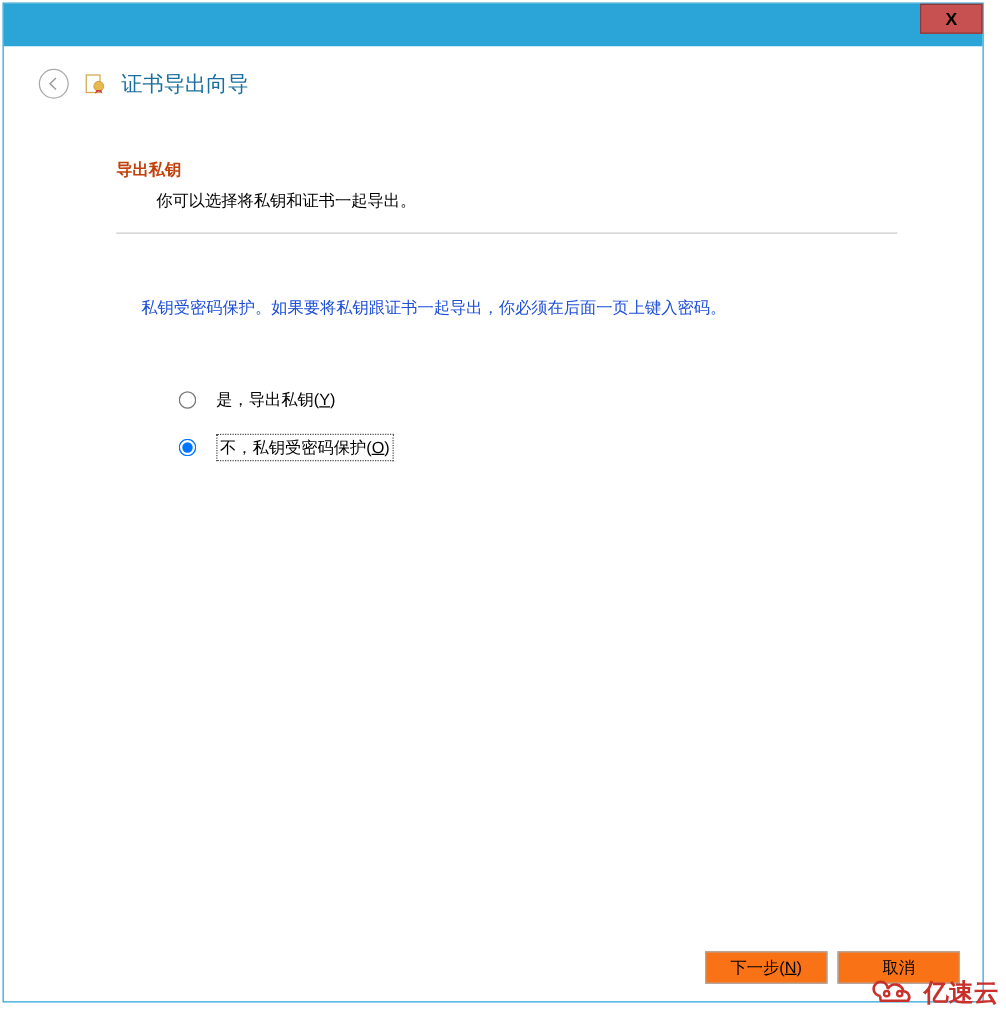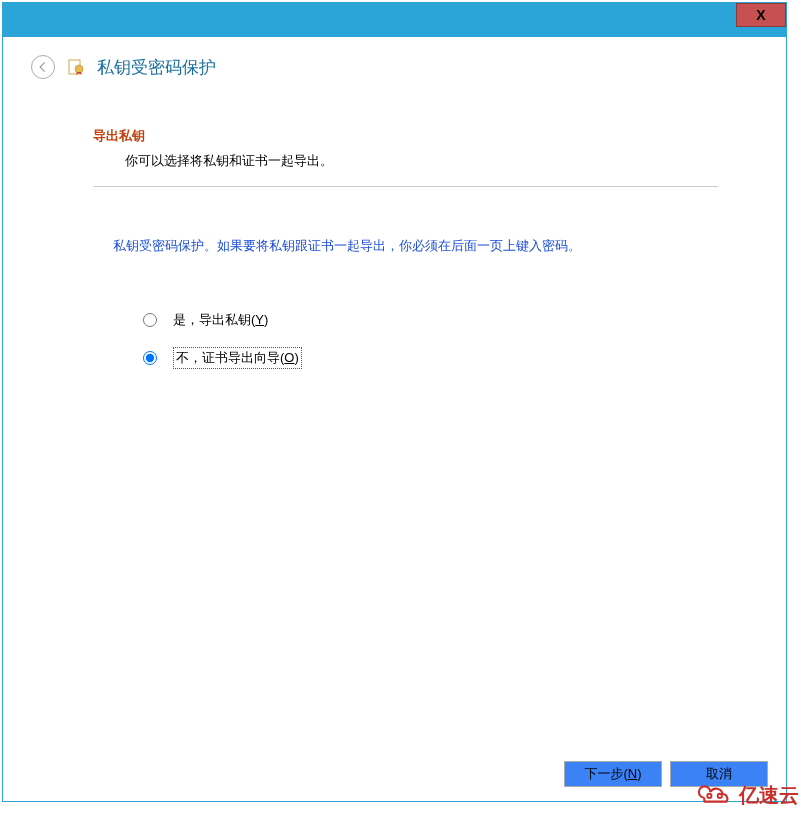--- a/index.html
+++ b/index.html
@@ -135,21 +135,21 @@
       position: absolute;
       bottom: 14px;
       right: 18px;
       display: flex;
       gap: 8px;
     }
     .btn {
       min-width: 98px;
       height: 26px;
       border: 1px solid #aaa;
-      background: #3b82f6;
+      background: #f97316;
       font-size: 13px;
       font-family: inherit;
       cursor: pointer;
       padding: 0 14px;
     }
     .watermark {
       position: absolute;
       bottom: 4px;
       right: 6px;
       display: flex;
@@ -183,37 +183,37 @@
         <path d="M15 4 L7 12 L15 20" stroke="#999" stroke-width="2" fill="none"></path>
       </svg>
     </div>
     <span class="wizard-icon">
       <svg viewBox="0 0 18 18">
         <rect x="2" y="2" width="11" height="14" fill="#fff" stroke="#d4a84b" stroke-width="1"></rect>
         <circle cx="12" cy="11" r="4" fill="#e8b94e" stroke="#b8872b" stroke-width="0.5"></circle>
         <path d="M10 14 L9 17 L12 15 L15 17 L14 14" fill="#d43f3a"></path>
       </svg>
     </span>
-    <span class="wizard-title">私钥受密码保护</span>
+    <span class="wizard-title">证书导出向导</span>
   </div>
 
   <div class="content-area">
     <div class="section-title">导出私钥</div>
     <div class="section-desc">你可以选择将私钥和证书一起导出。</div>
     <div class="divider"></div>
     <div class="info-text">私钥受密码保护。如果要将私钥跟证书一起导出，你必须在后面一页上键入密码。</div>
 
     <div class="radio-group">
       <div class="radio-row">
         <input type="radio" name="exportkey" style="">
         <label class="radio-label"><span>是，导出私钥(</span><span class="underline">Y</span><span>)</span></label>
       </div>
       <div class="radio-row">
         <input type="radio" name="exportkey" checked="" style="">
-        <label class="radio-label focused"><span>不，证书导出向导(</span><span class="underline">O</span><span>)</span></label>
+        <label class="radio-label focused"><span>不，私钥受密码保护(</span><span class="underline">O</span><span>)</span></label>
       </div>
     </div>
   </div>
 
   <div class="footer">
     <button class="btn"><span>下一步(</span><span class="underline">N</span><span>)</span></button>
     <button class="btn">取消</button>
   </div>
 </div>
 

